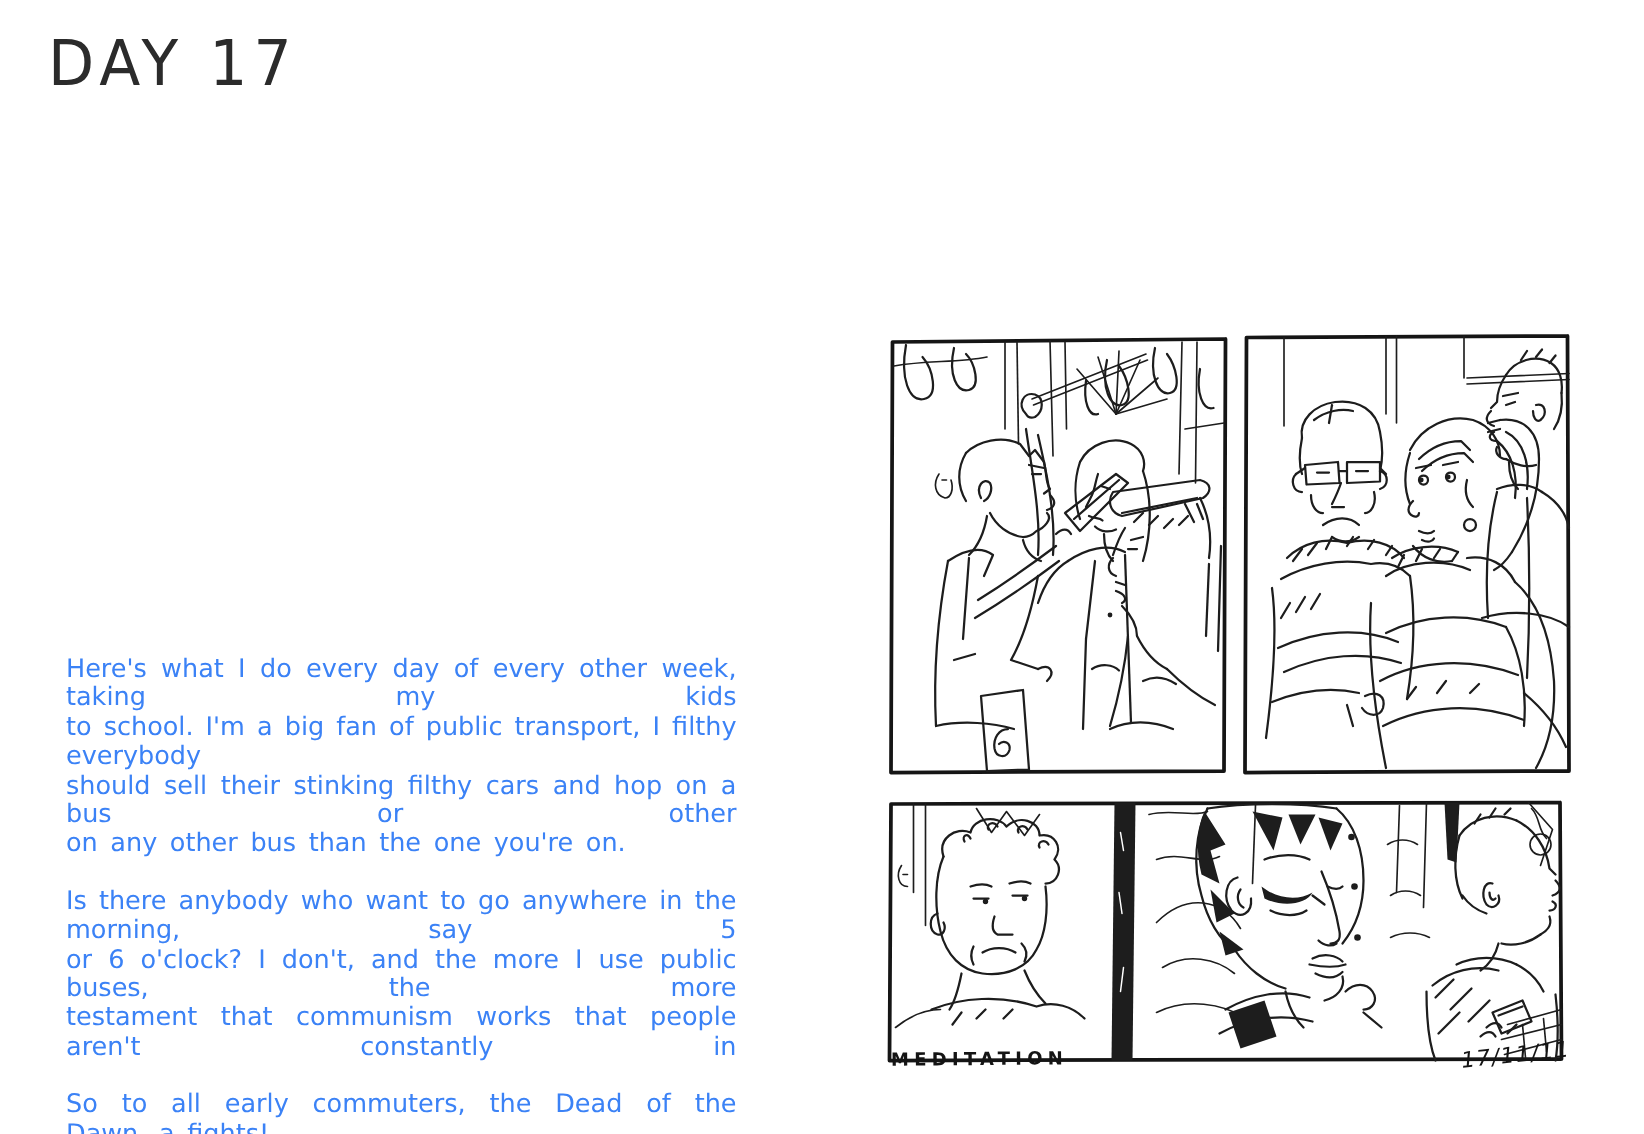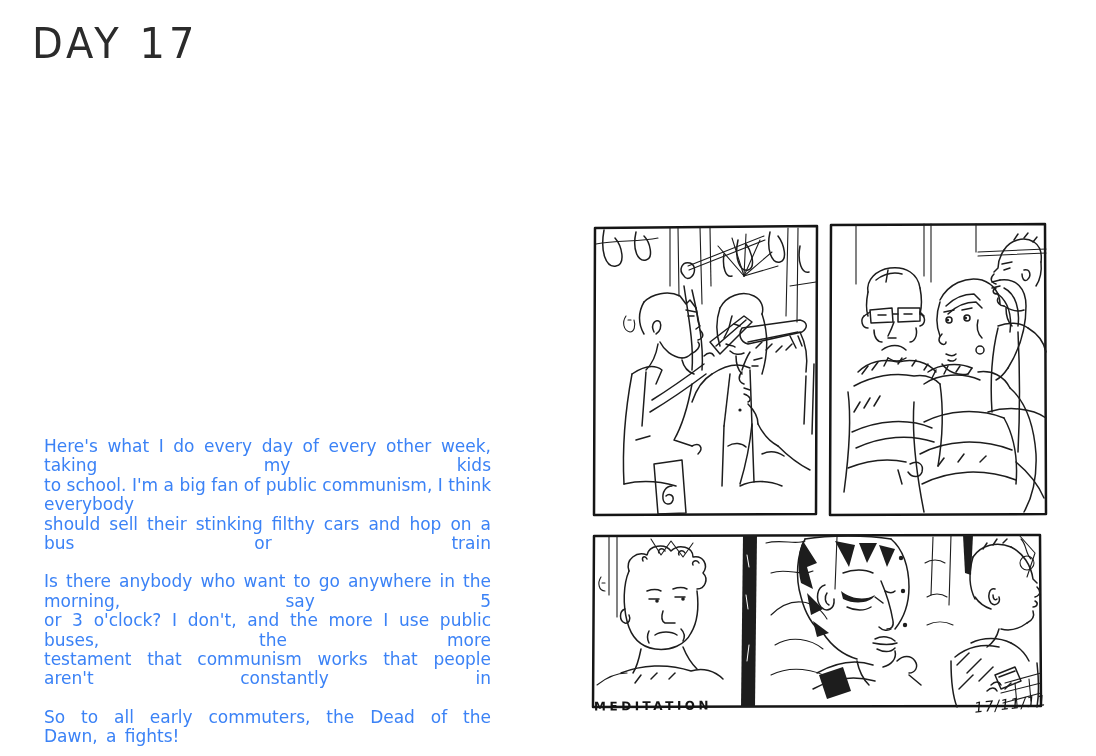--- a/index.html
+++ b/index.html
@@ -43,26 +43,27 @@
 </head>
 <body>
 
 <div class="page">
 
   <div class="title">DAY 17</div>
 
   <div class="journal">
     <div class="para">
       <div class="line">Here's what I do every day of every other week, taking my kids</div>
-      <div class="line">to school. I'm a big fan of public communism, I think everybody</div>
-      <div class="line">should sell their stinking filthy cars and hop on a bus or train</div>
+      <div class="line">to school. I'm a big fan of public transport, I filthy everybody</div>
+      <div class="line">should sell their stinking filthy cars and hop on a bus or other</div>
+      <div class="line last">on any other bus than the one you're on.</div>
     </div>
     <div class="para">
       <div class="line">Is there anybody who want to go anywhere in the morning, say 5</div>
-      <div class="line">or 3 o'clock? I don't, and the more I use public buses, the more</div>
+      <div class="line">or 6 o'clock? I don't, and the more I use public buses, the more</div>
       <div class="line">testament that communism works that people aren't constantly in</div>
     </div>
     <div class="para">
       <div class="line last">So to all early commuters, the Dead of the Dawn, a fights!</div>
     </div>
   </div>
 
   <figure class="panel" style="left:592px;top:224px;width:228px;height:293px;margin:0;" aria-label="Crowded bus aisle: straps hang from ceiling rails, light rays from a window; a man in profile grips a strap and reads a folded paper; a woman and a man in a flat cap stand behind him.">
     <svg viewBox="0 0 228 293">
 

